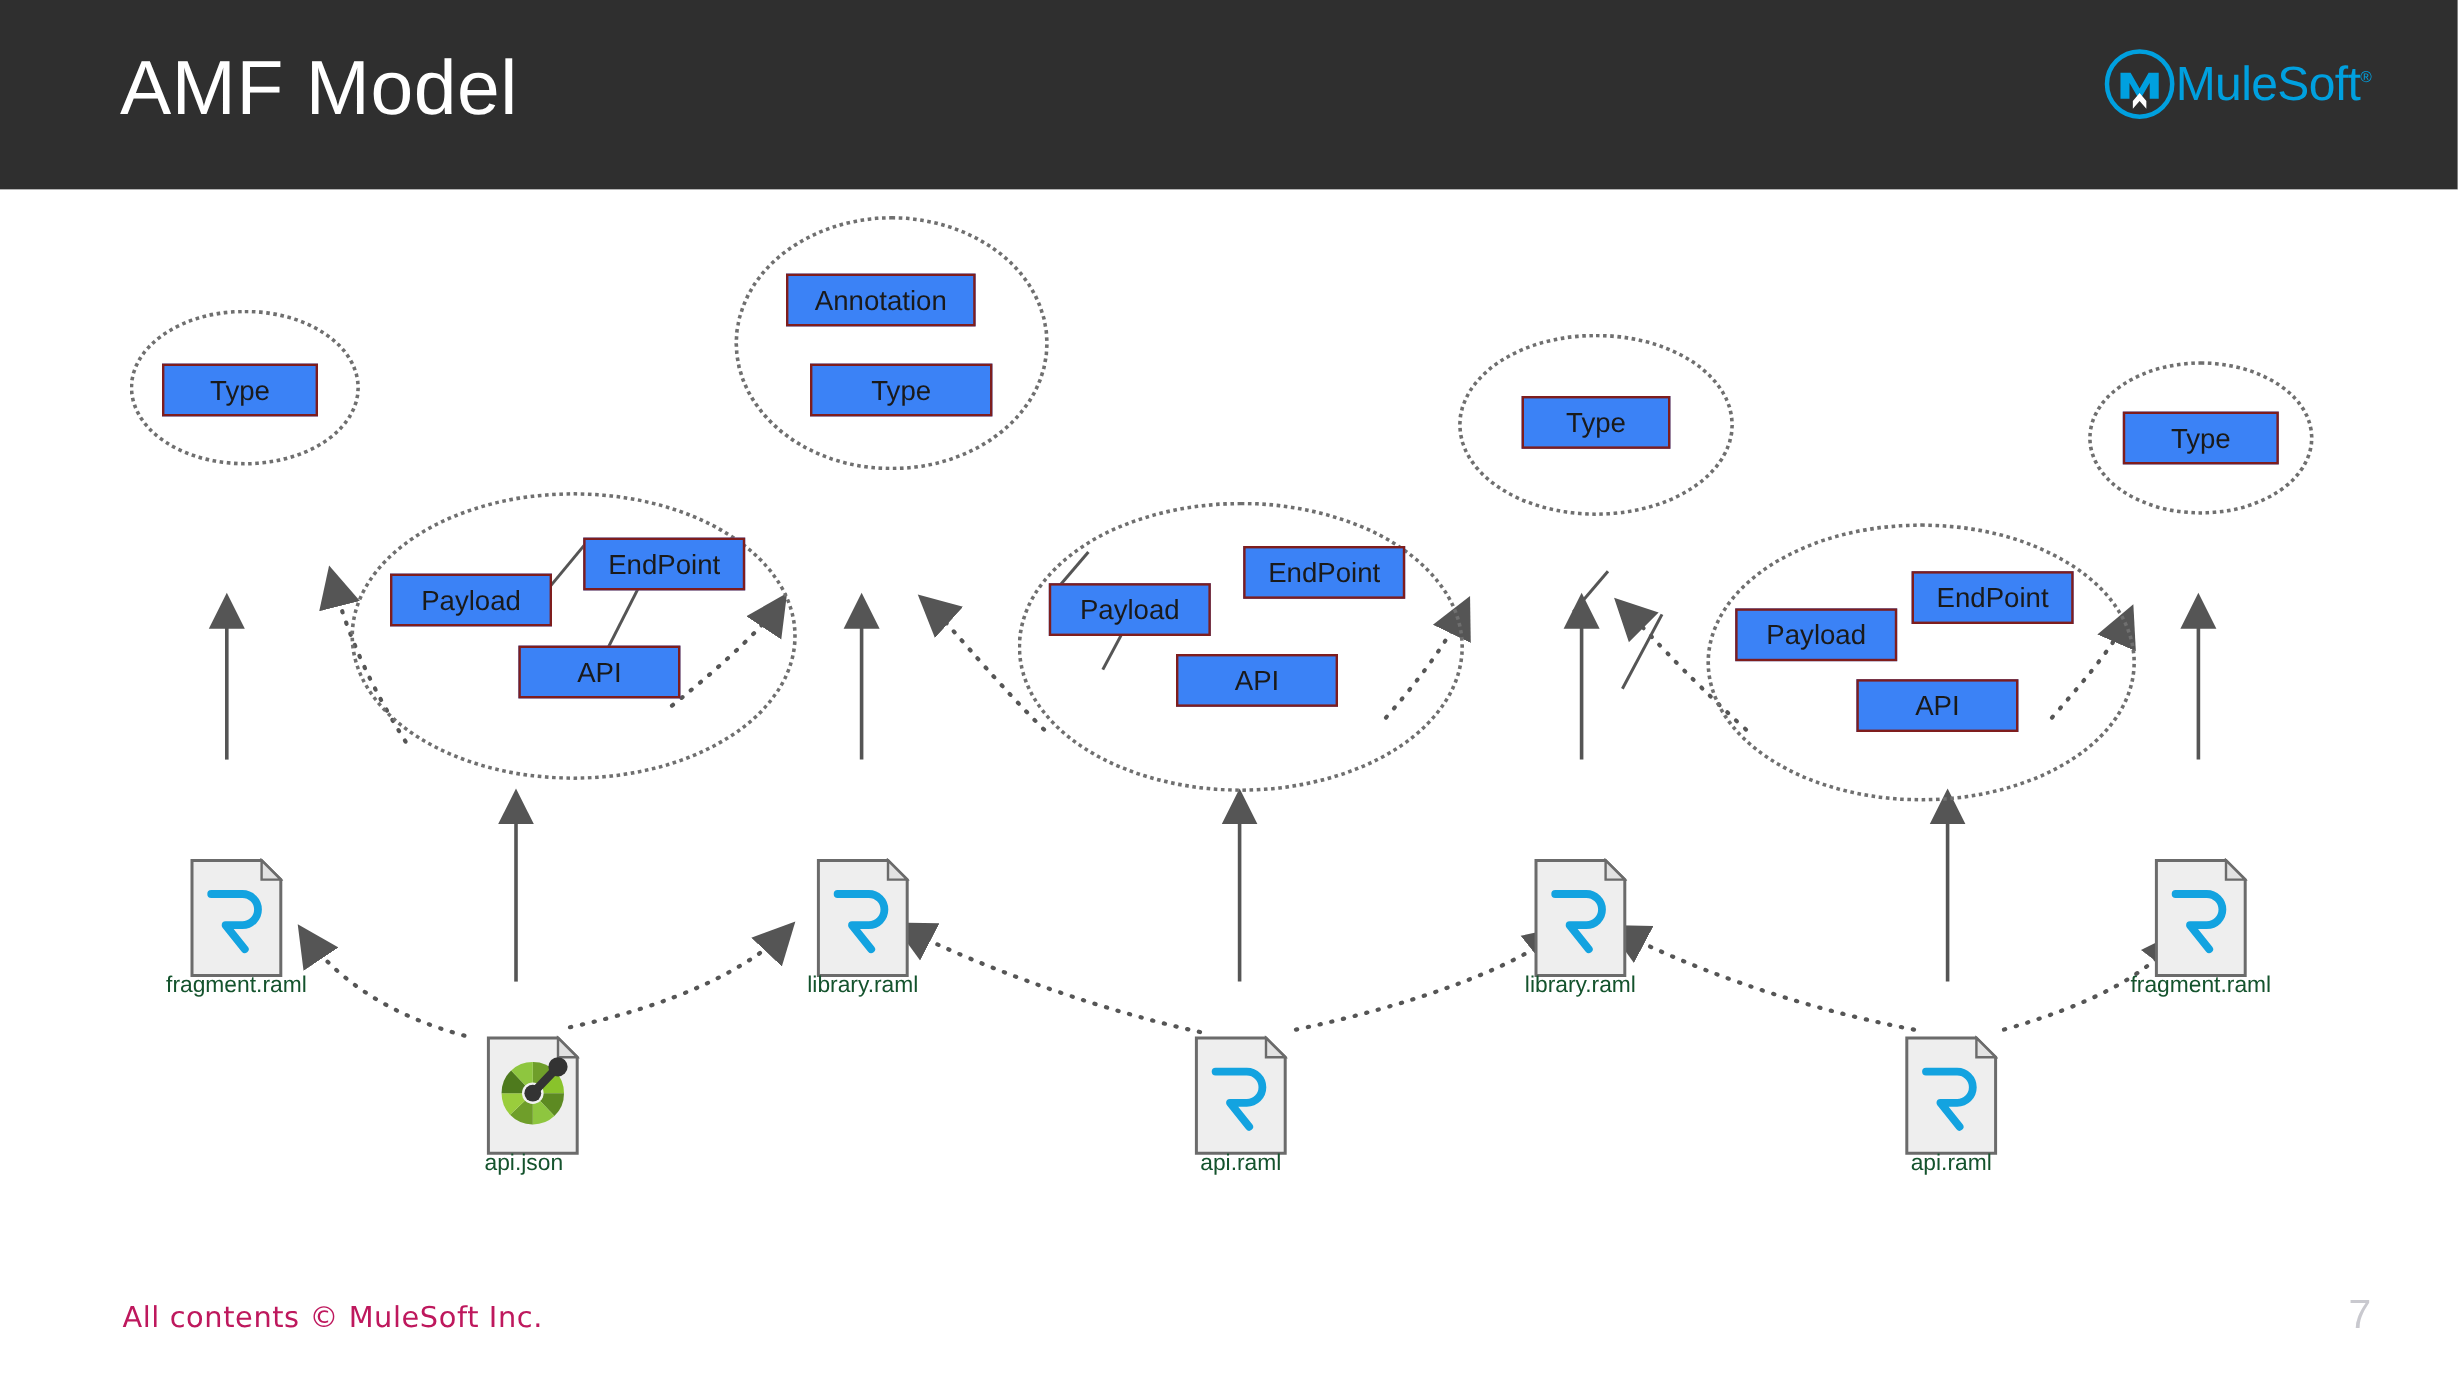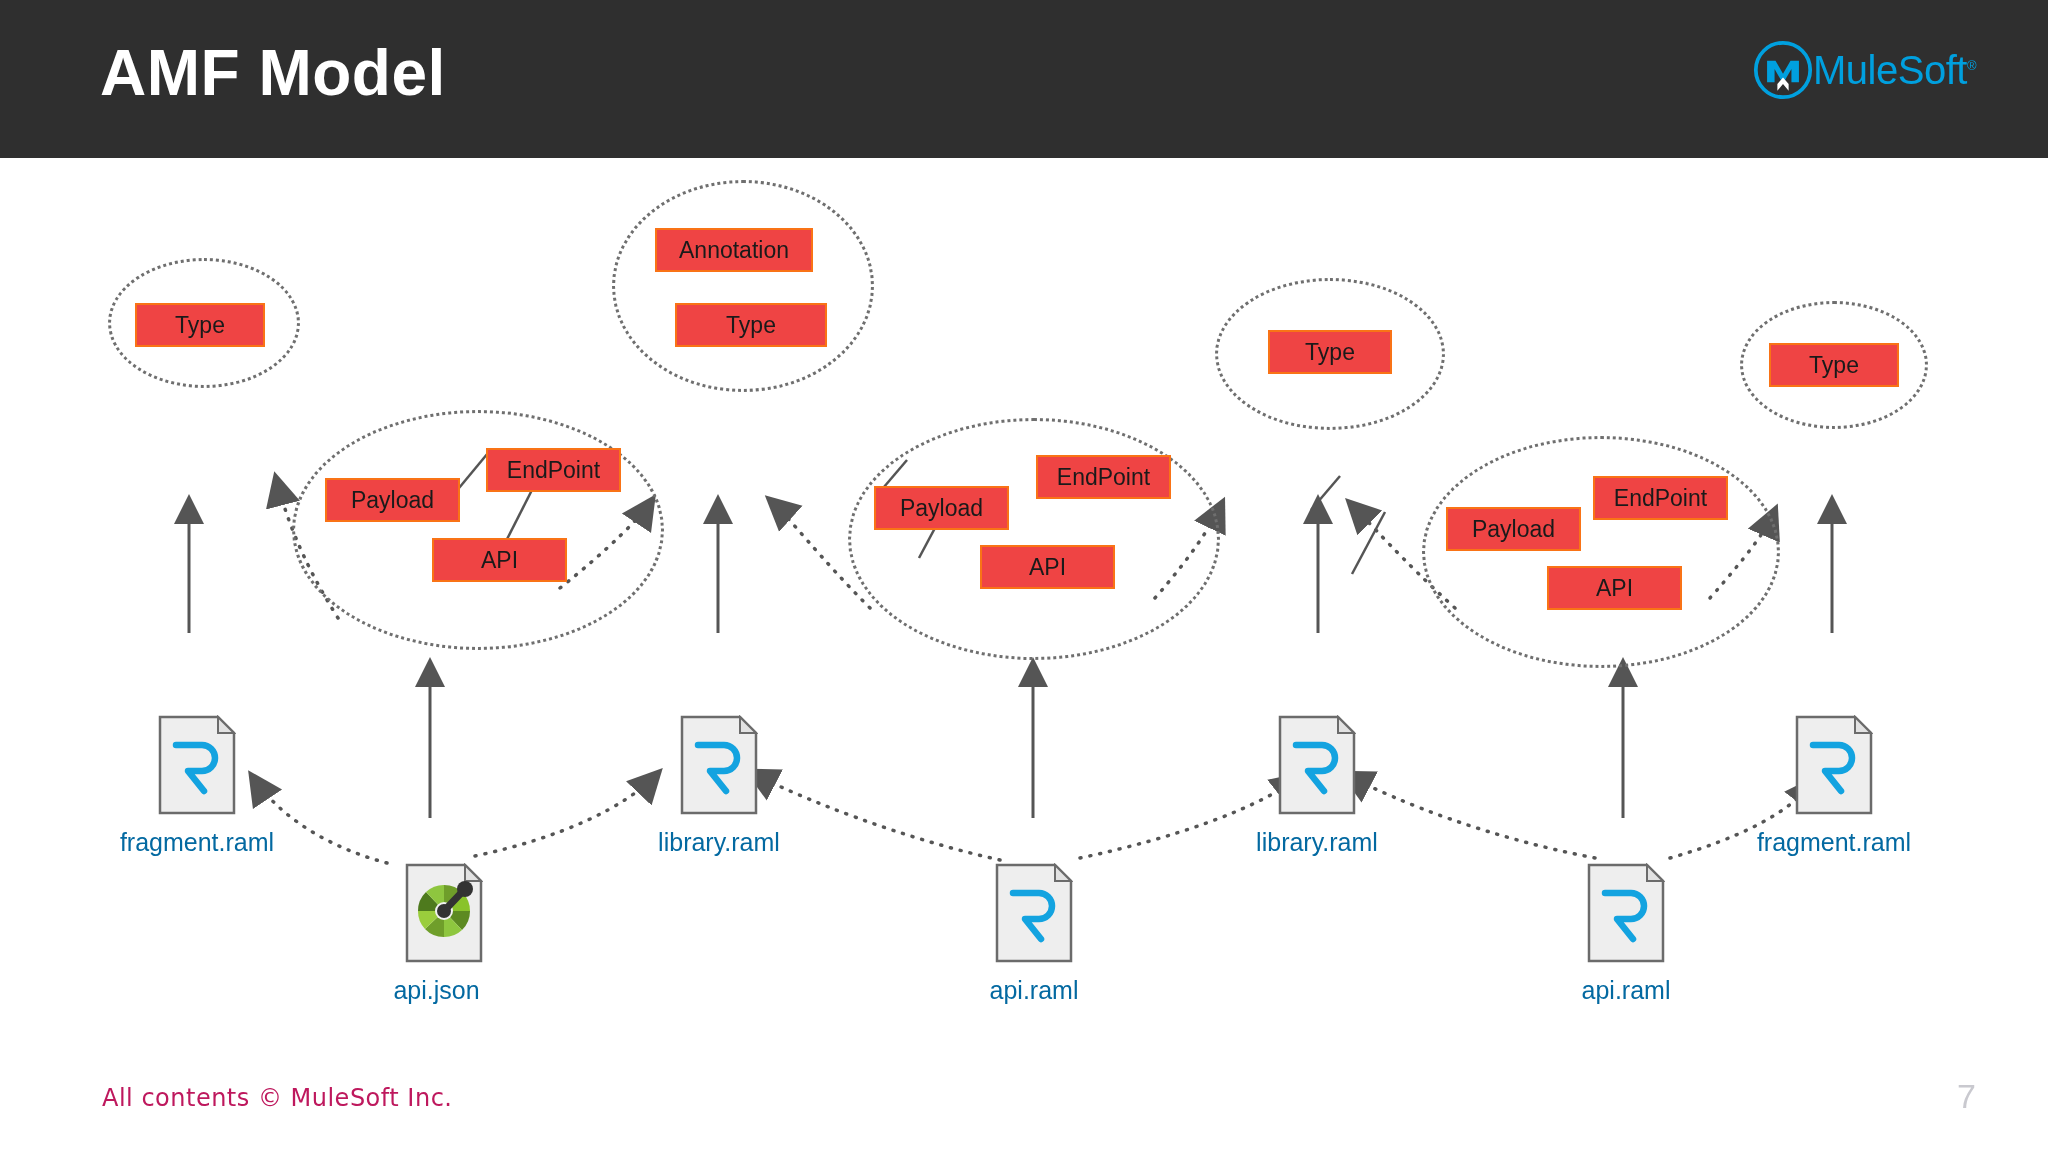--- a/index.html
+++ b/index.html
@@ -21,21 +21,21 @@
     left: 0; top: 0;
     width: 2048px;
     height: 158px;
     background: #2f2f2f;
   }
   .slide-title {
     position: absolute;
     left: 100px;
     top: 36px;
     font-size: 64px;
-    font-weight: 700;
+    font-weight: 400;
     color: #ffffff;
     letter-spacing: 0.5px;
     white-space: nowrap;
   }
   .brand-logo {
     position: absolute;
     right: 72px;
     top: 40px;
     display: flex;
     align-items: center;
@@ -75,44 +75,44 @@
   .ellipse {
     position: absolute;
     border: 3px dotted #6f6f6f;
     border-radius: 50%;
     box-sizing: border-box;
   }
 
   
   .node {
     position: absolute;
-    background: #ef4444;
-    border: 2px solid #f97316;
+    background: #3b82f6;
+    border: 2px solid #7f1d1d;
     box-sizing: border-box;
     display: flex;
     align-items: center;
     justify-content: center;
     font-size: 23px;
     color: #1a1a1a;
     white-space: nowrap;
   }
 
   
   .file {
     position: absolute;
     width: 78px;
     height: 100px;
   }
   .file-label {
     position: absolute;
-    top: 113px;
+    top: 96px;
     left: 50%;
     transform: translateX(-50%);
-    font-size: 25px;
-    color: #0369a1;
+    font-size: 19px;
+    color: #14532d;
     white-space: nowrap;
   }
   .file-svg { display: block; width: 78px; height: 100px; }
 
   
   .footer-note {
     position: absolute;
     left: 102px;
     bottom: 40px;
     font-size: 24px;

